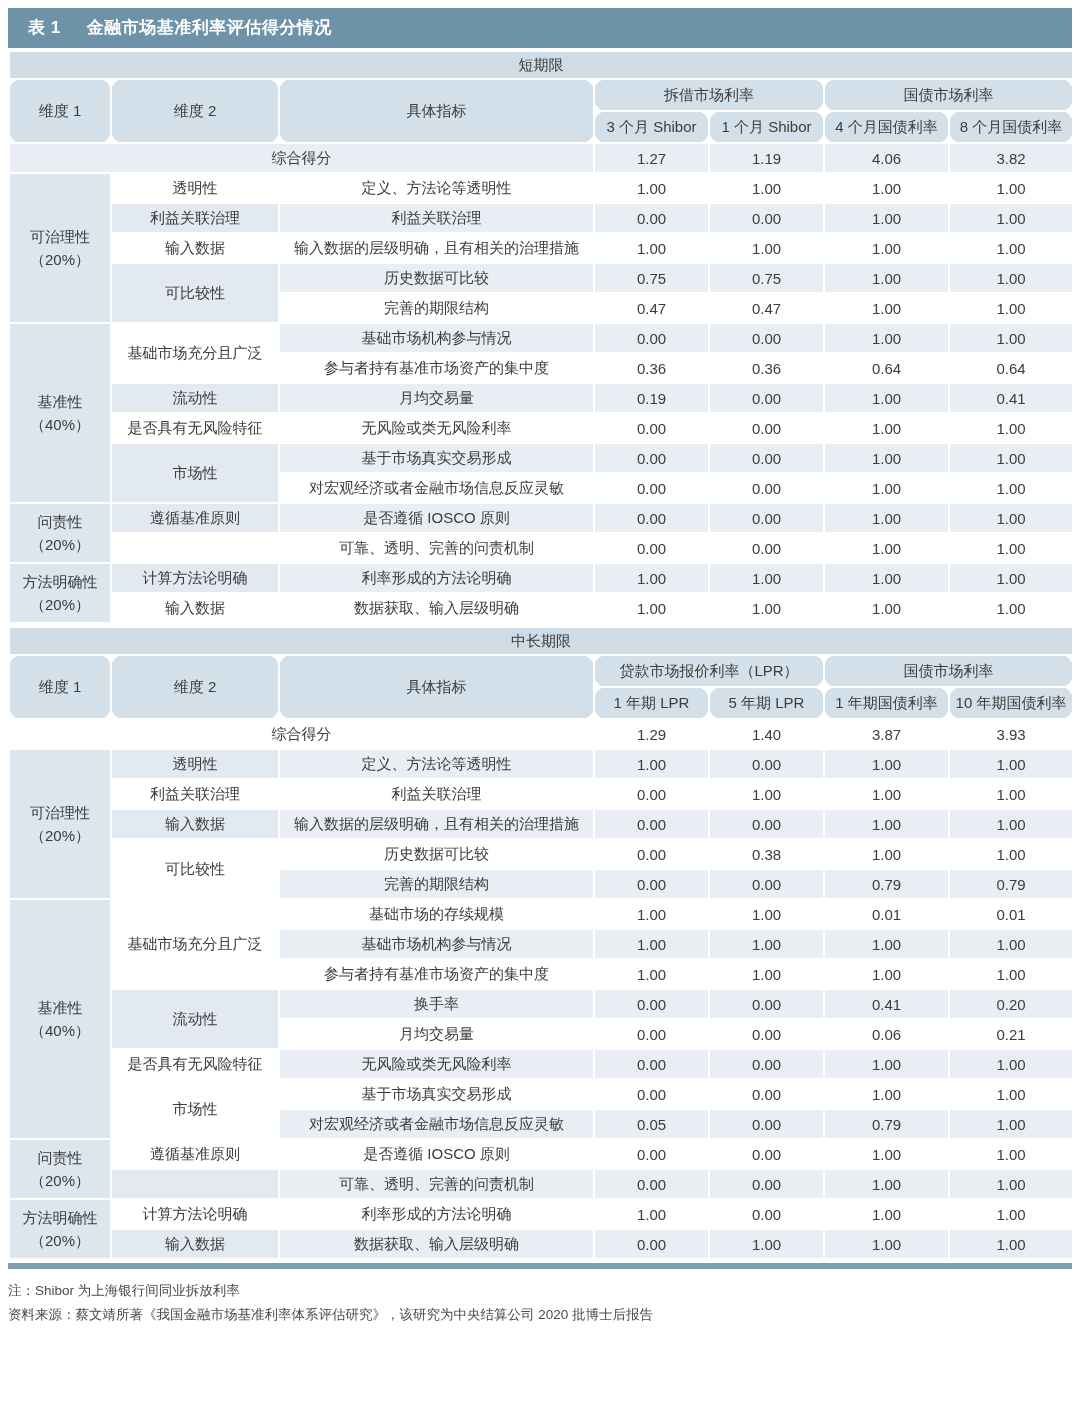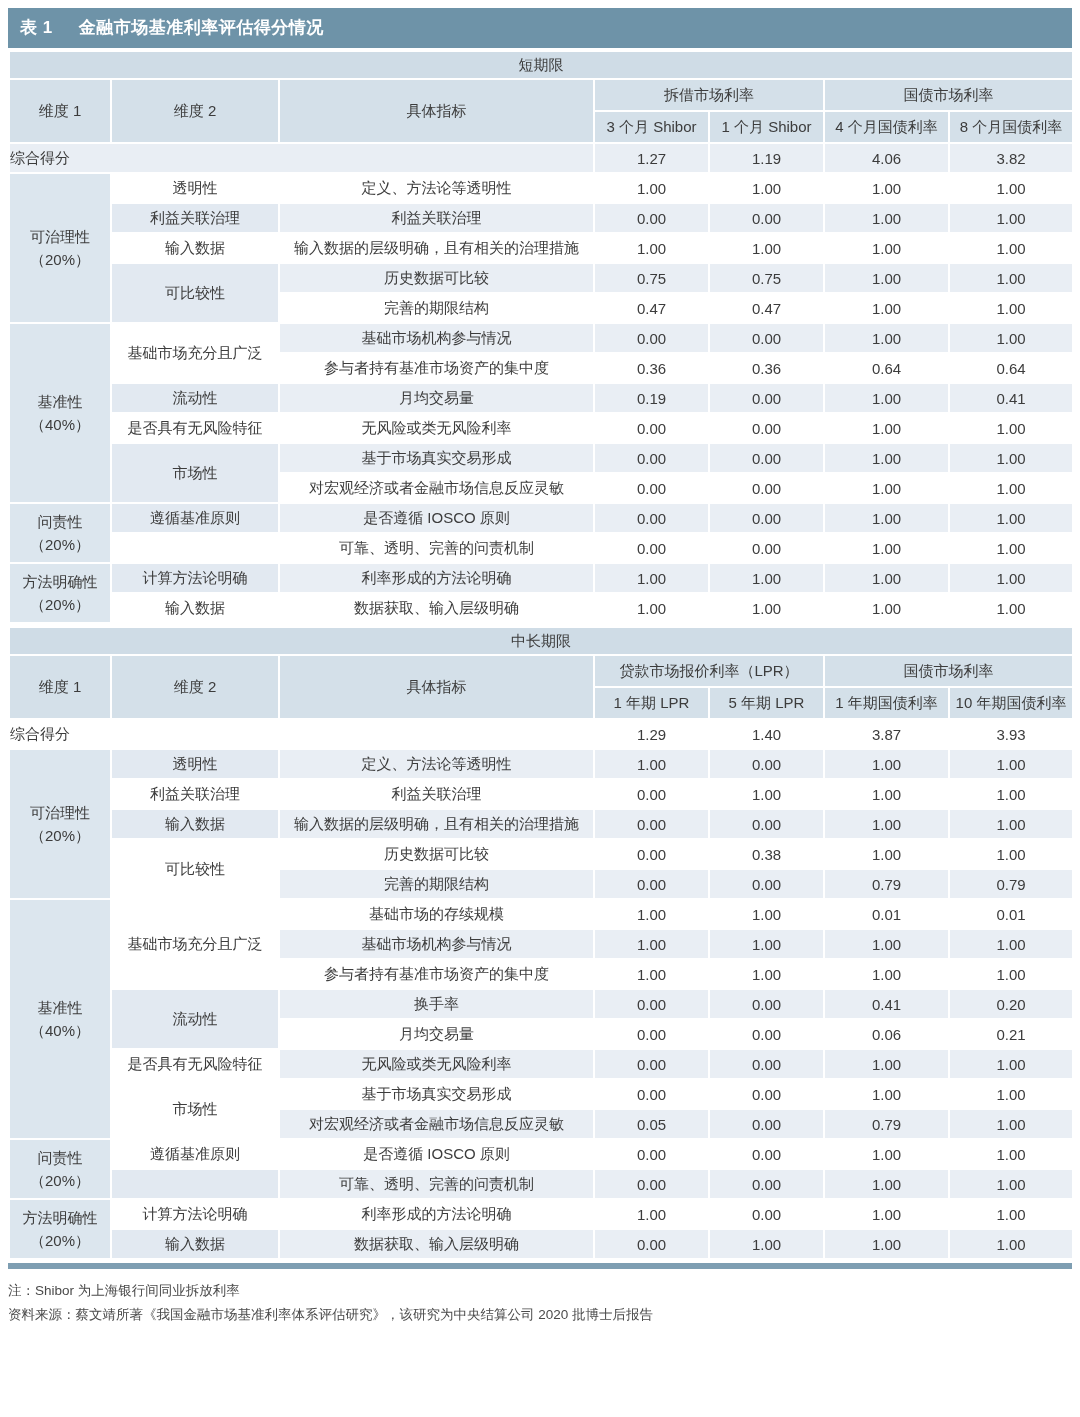--- a/index.html
+++ b/index.html
@@ -15,39 +15,39 @@
   html,body{margin:0;padding:0;background:#ffffff;}
   .page{
     width:1080px;min-height:1417px;box-sizing:border-box;
     padding:8px 8px 0 8px;background:#fff;
     font-family:"Liberation Sans","DejaVu Sans",sans-serif;
     color:var(--text-dark);
   }
   .title-bar{
     width:1064px;height:40px;line-height:40px;box-sizing:border-box;
     background:var(--title-bar);color:#ffffff;
-    font-size:17px;font-weight:bold;padding-left:12px;letter-spacing:.5px;
+    font-size:17px;font-weight:bold;padding-left:20px;letter-spacing:.5px;
   }
   .title-bar .tno{margin-right:26px;}
   table.score-table{
     border-collapse:collapse;table-layout:fixed;width:1064px;margin-top:2px;
   }
   table.score-table td,table.score-table th{
     border:2px solid #ffffff;font-weight:normal;overflow:hidden;
     font-size:15px;color:var(--text-dark);padding:0;
   }
   td.section{
     background:var(--section-band);height:26px;text-align:center;
   }
   th.hcell{
-    background:var(--header-cell);height:30px;
+    background:var(--header-cell);height:30px;border-radius:13px;
   }
   tr.subhead th.hcell{height:30px;}
   td.complabel{
-    padding-left:265px;height:28px;font-size:15px;
+    text-align:center;padding-left:265px;height:28px;font-size:15px;
   }
   td.val{text-align:center;font-size:14px;color:#4a4a4a;height:28px;}
   td.ind{text-align:center;padding-left:10px;height:28px;font-size:14.5px;}
   td.dim1{
     background:var(--dim1-cell);text-align:center;white-space:pre-line;
     line-height:1.55;
   }
   td.dim2{background:#ffffff;text-align:center;}
   td.dim2.d2s{background:var(--dim2-shaded);}
   td.rs{background:var(--row-shaded);}

